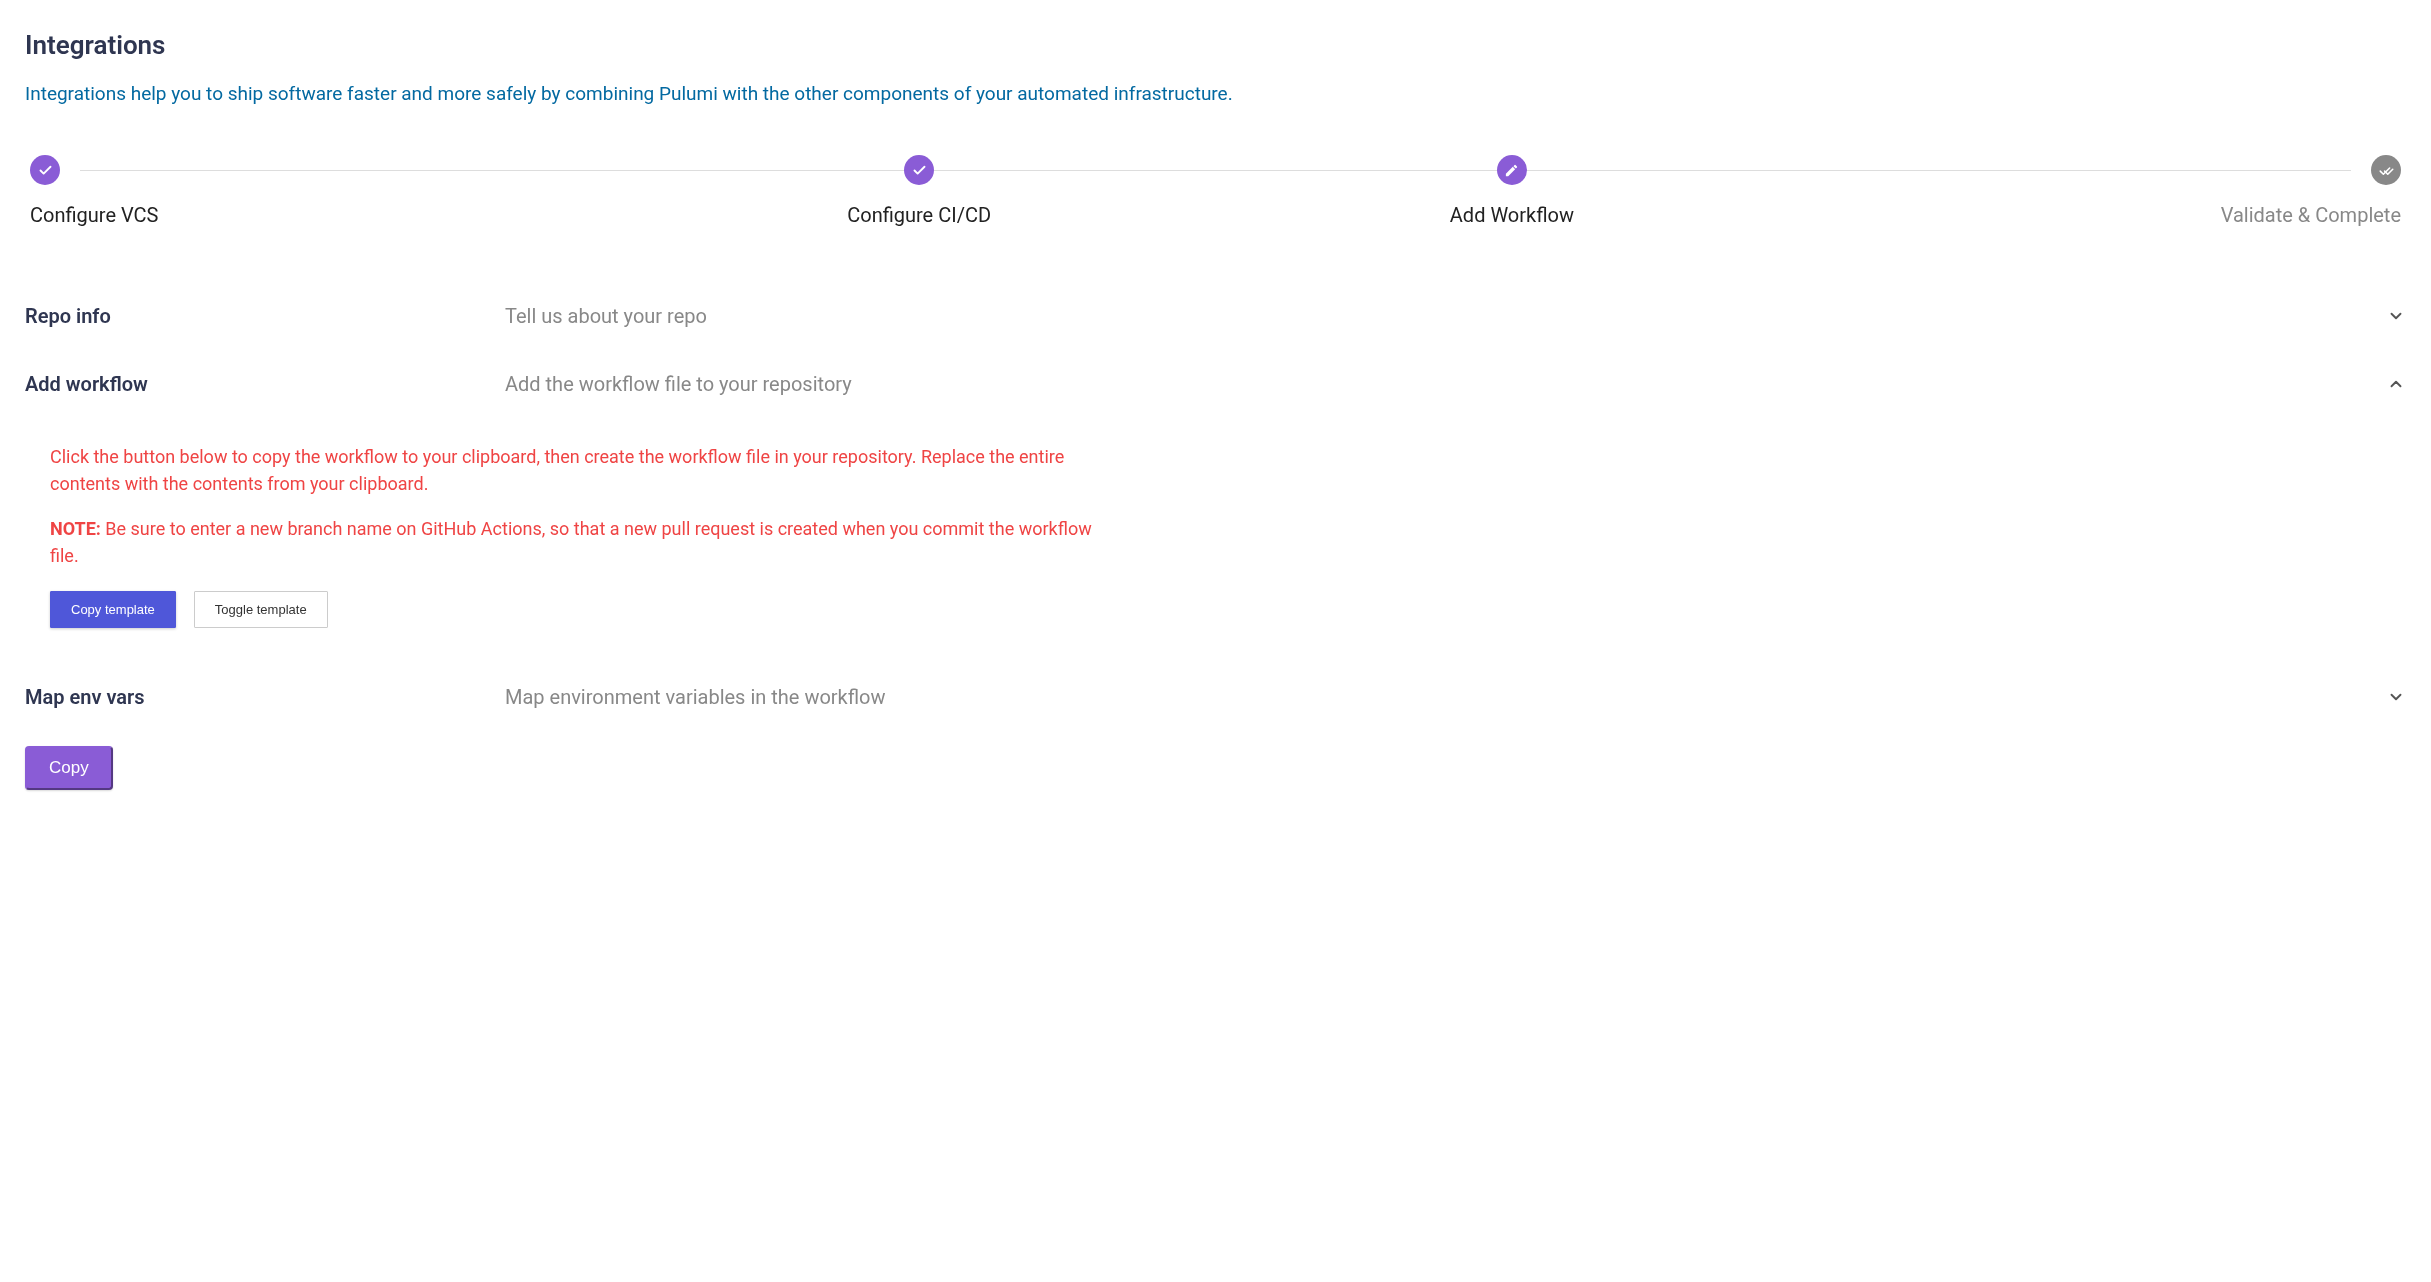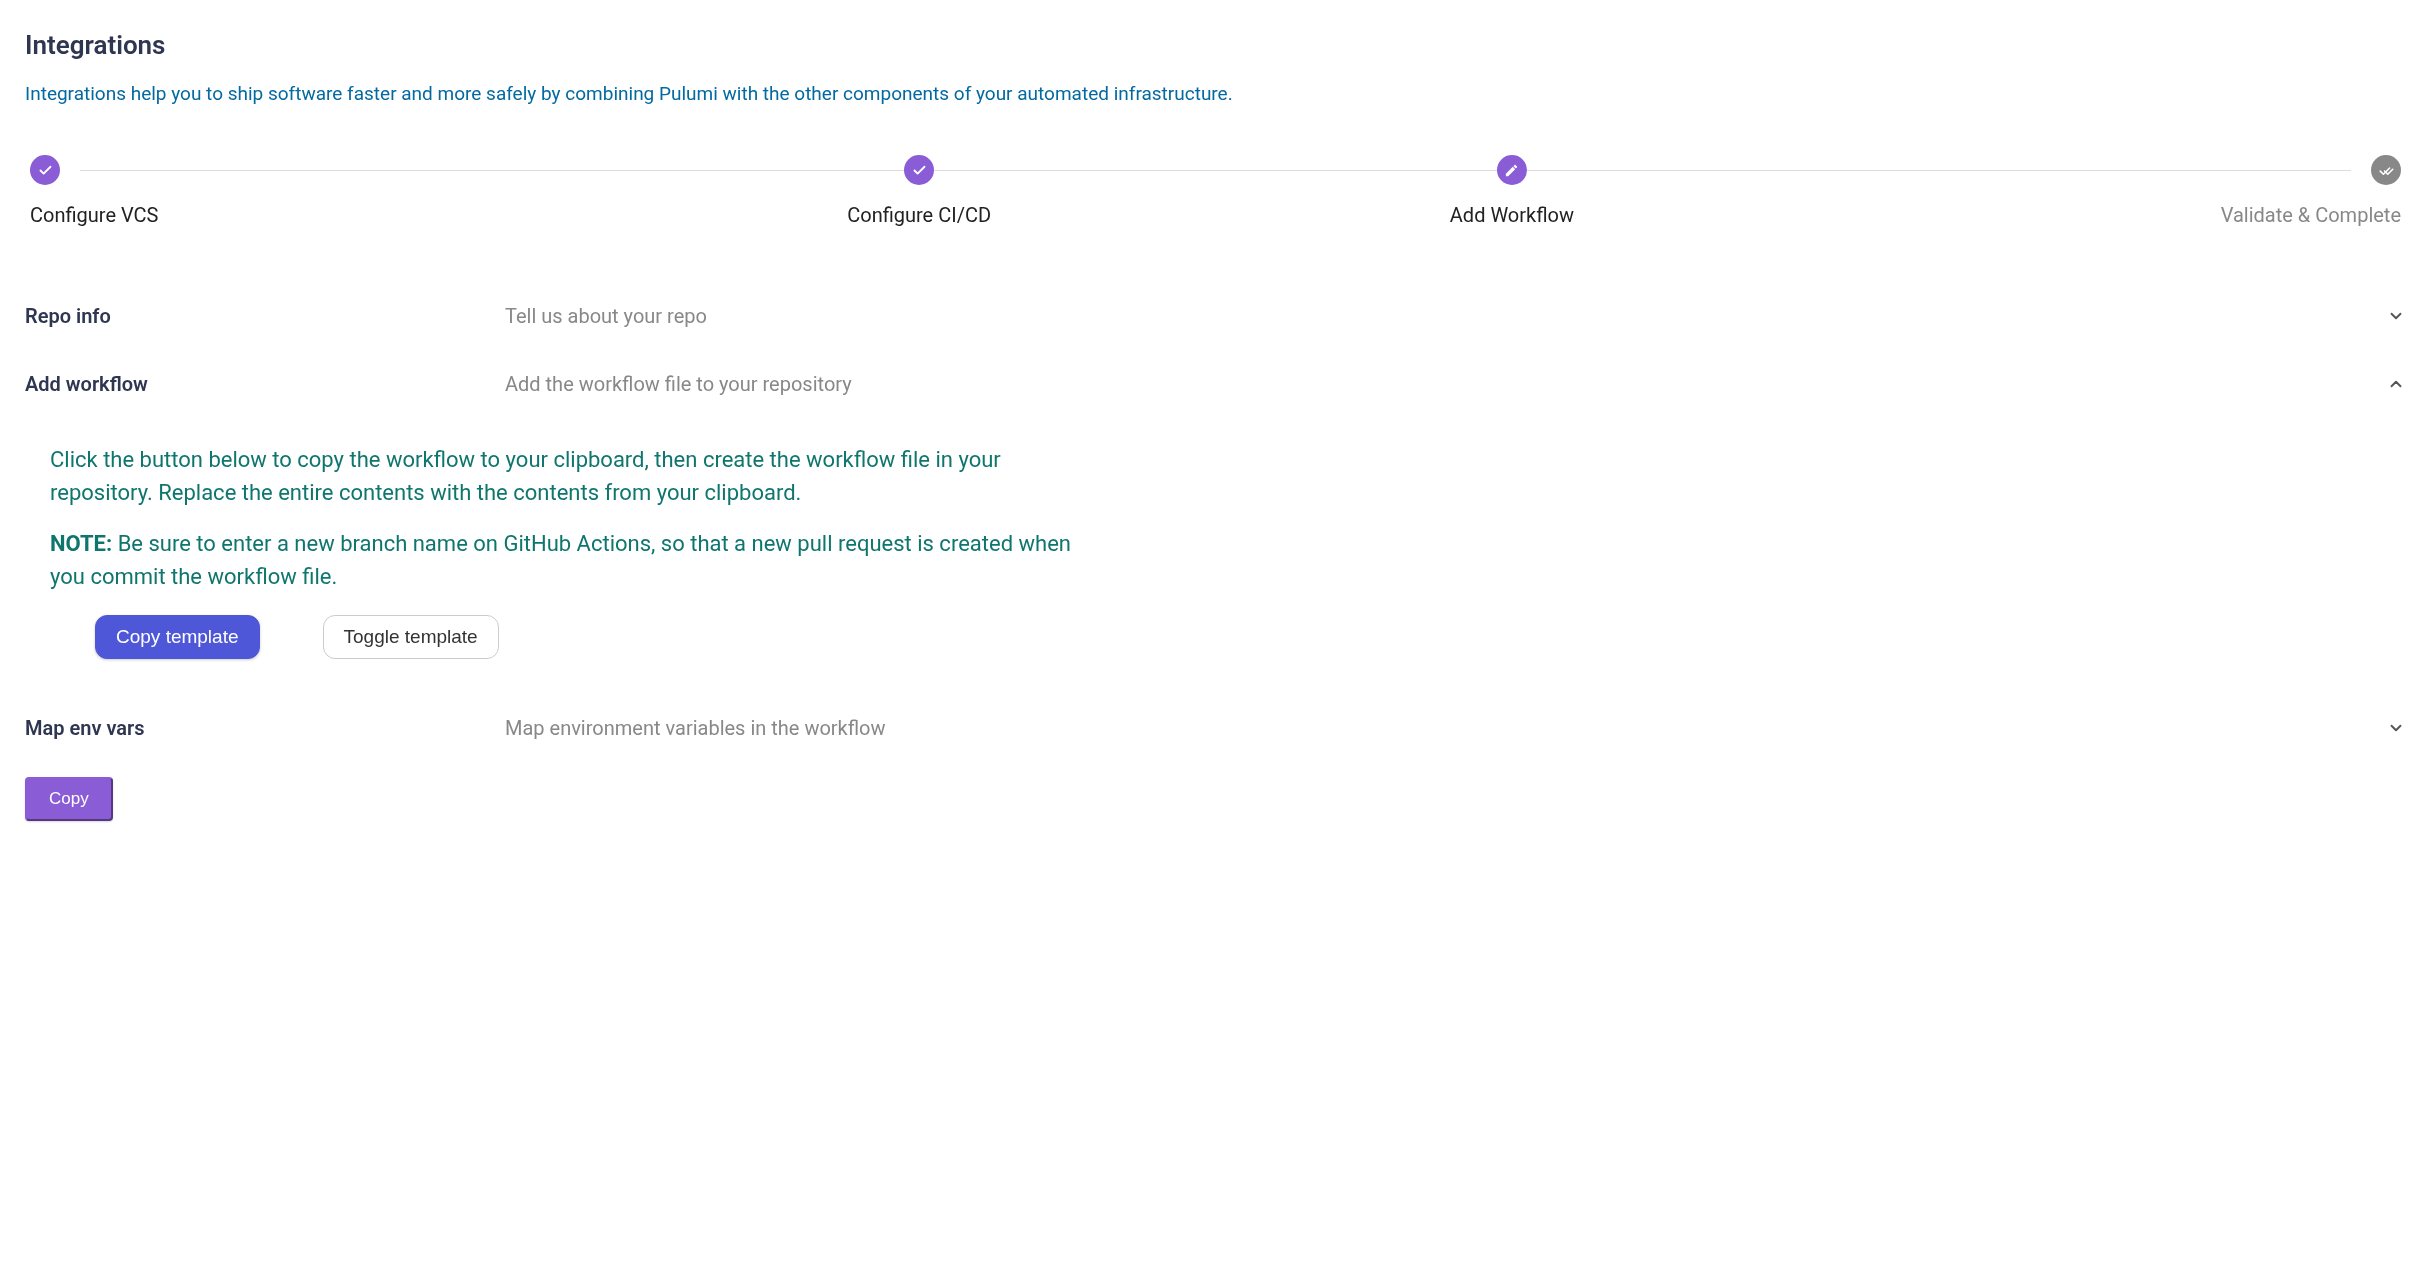--- a/index.html
+++ b/index.html
@@ -89,38 +89,37 @@
       display: flex;
       align-items: center;
       justify-content: center;
     }
     .section-chevron svg { width: 18px; height: 18px; }
     .section-body {
       padding: 25px 0 35px 25px;
       max-width: 1080px;
     }
     .section-body p {
-      font-size: 22px;
+      font-size: 18px;
       line-height: 1.5;
-      color: #0f766e;
+      color: #ef4444;
       margin-bottom: 18px;
     }
     .section-body .note-label { font-weight: 700; }
     .button-row {
       display: flex;
       gap: 18px;
       margin-top: 22px;
     }
     .btn {
       padding: 10px 20px;
-      font-size: 19px;
-      border-radius: 12px;
+      font-size: 13px;
+      border-radius: 1px;
       cursor: pointer;
       border: 1px solid transparent;
-      margin-left: 45px;
     }
     .btn-primary-blue {
       background: #4f57d9;
       color: #fff;
       border-color: #4f57d9;
       box-shadow: 0 1px 3px rgba(0,0,0,0.2);
     }
     .btn-secondary {
       background: #fff;
       color: #333;

